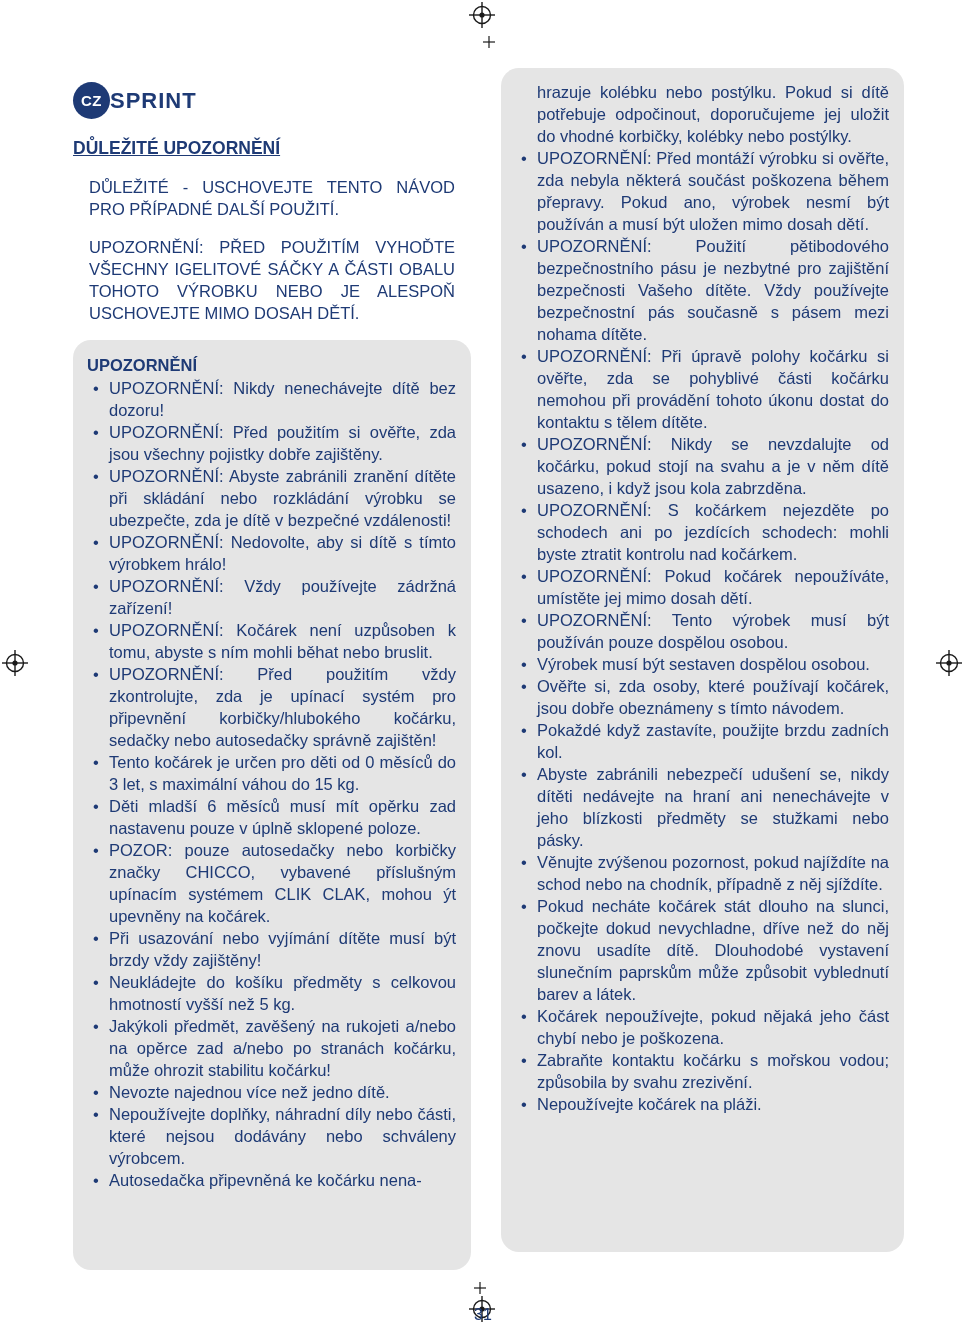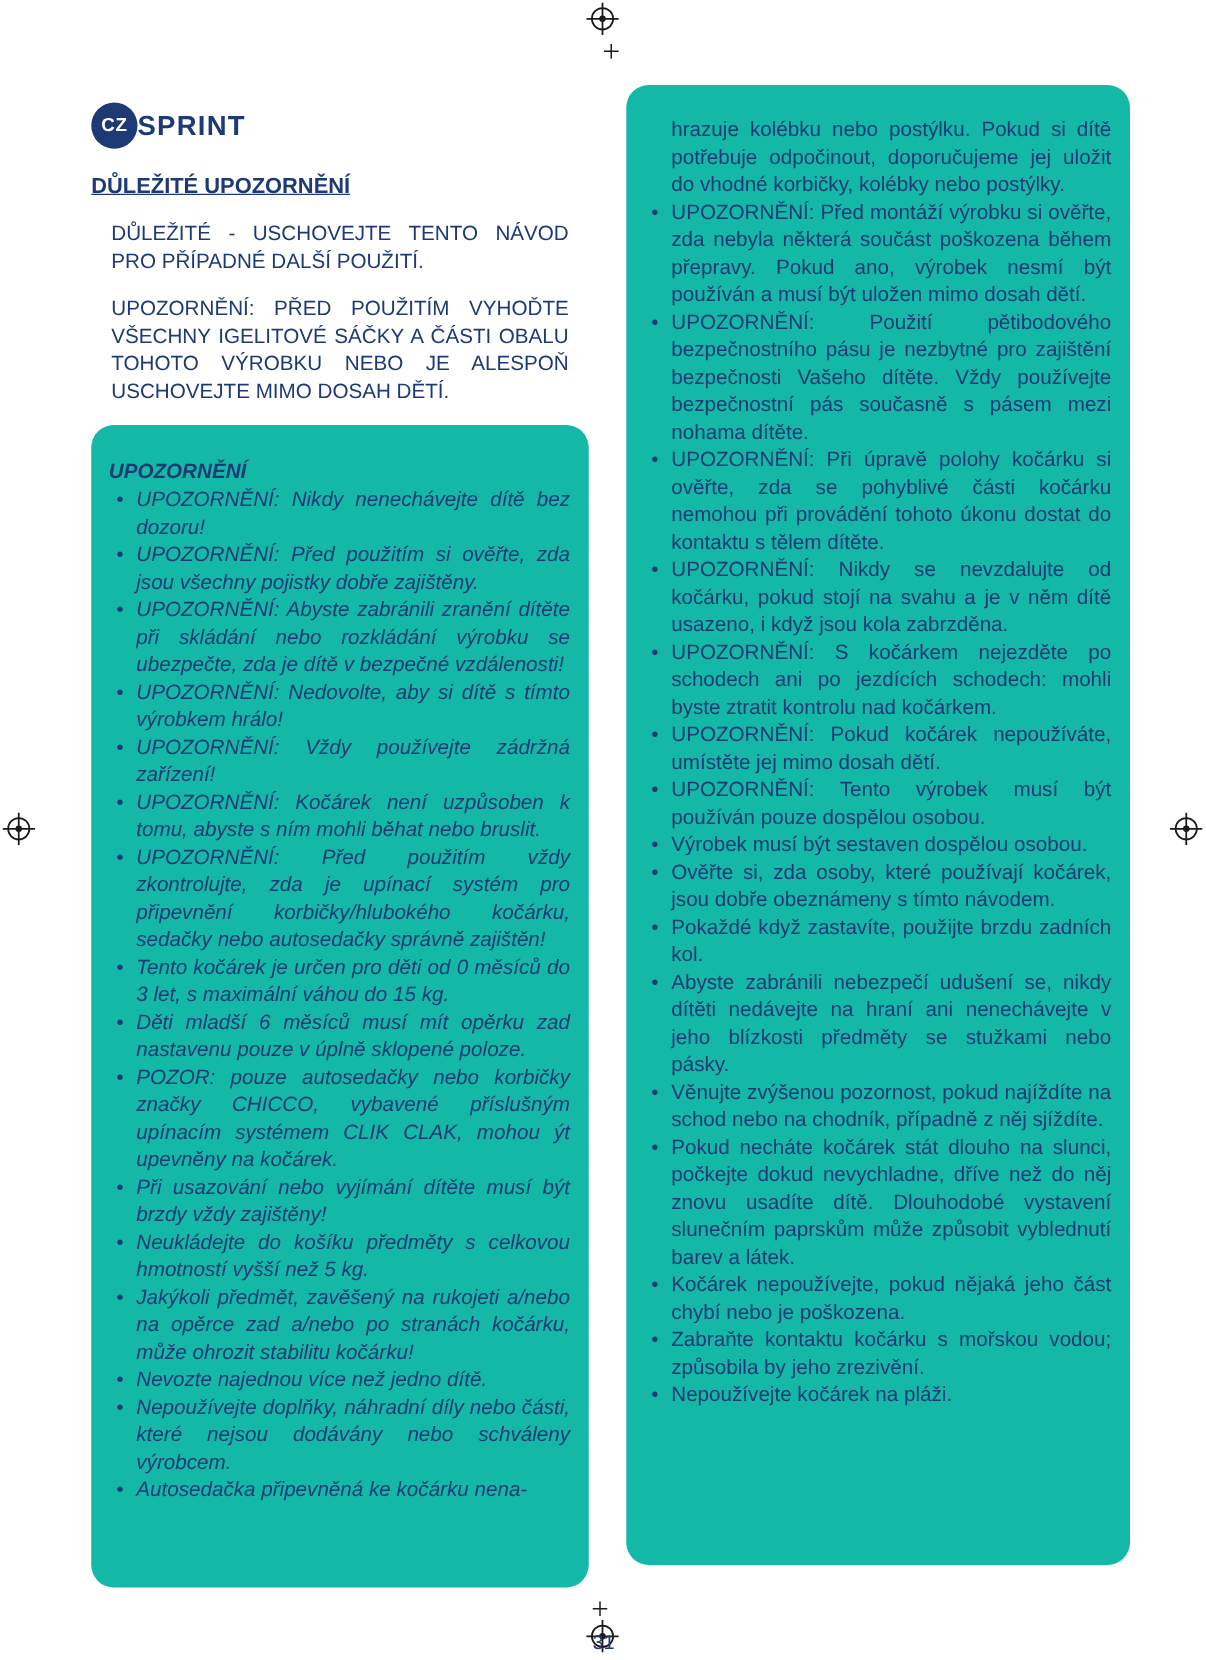--- a/index.html
+++ b/index.html
@@ -23,26 +23,26 @@
     font-weight: bold; font-size: 15px;
     display: flex; align-items: center; justify-content: center;
     letter-spacing: 0.5px; flex: 0 0 auto;
   }
   .brand-title { font-size: 22px; font-weight: bold; letter-spacing: 1px; }
 
   .intro-heading { font-size: 17.5px; font-weight: bold; margin: 0 0 2px 0; line-height: 23px; text-decoration: underline; }
   .intro-par { font-size: 16.5px; line-height: 22px; margin: 16px; text-align: justify; }
 
   .panel {
-    background: #14b8a6;
+    background: #e5e5e5;
     border-radius: 18px;
-    padding: 25px 15px 16px 14px;
+    padding: 13px 15px 16px 14px;
     box-sizing: border-box;
   }
-  .panel-left  { margin-top: 15px; min-height: 930px; font-style: italic; }
+  .panel-left  { margin-top: 15px; min-height: 930px; }
   .panel-right { min-height: 1184px; }
 
   .panel-heading { font-size: 16.5px; font-weight: bold; margin: 0; line-height: 24px; }
 
   ul.warnings { list-style: none; margin: 0; padding: 0; }
   ul.warnings li {
     position: relative;
     padding-left: 22px;
     font-size: 16.5px;
     line-height: 22px;
@@ -278,21 +278,21 @@
             <span class="wtext">Pokud necháte kočárek stát dlouho na slunci, počkejte dokud nevychladne, dříve než do něj znovu usadíte dítě. Dlouhodobé vystavení slunečním paprskům může způsobit vyblednutí barev a látek.</span>
           </li>
 
           <li>
             <span class="bullet">•</span>
             <span class="wtext">Kočárek nepoužívejte, pokud nějaká jeho část chybí nebo je poškozena.</span>
           </li>
 
           <li>
             <span class="bullet">•</span>
-            <span class="wtext">Zabraňte kontaktu kočárku s mořskou vodou; způsobila by jeho zrezivění.</span>
+            <span class="wtext">Zabraňte kontaktu kočárku s mořskou vodou; způsobila by svahu zrezivění.</span>
           </li>
 
           <li>
             <span class="bullet">•</span>
             <span class="wtext">Nepoužívejte kočárek na pláži.</span>
           </li>
         </ul>
     </div>
   </div>
 

